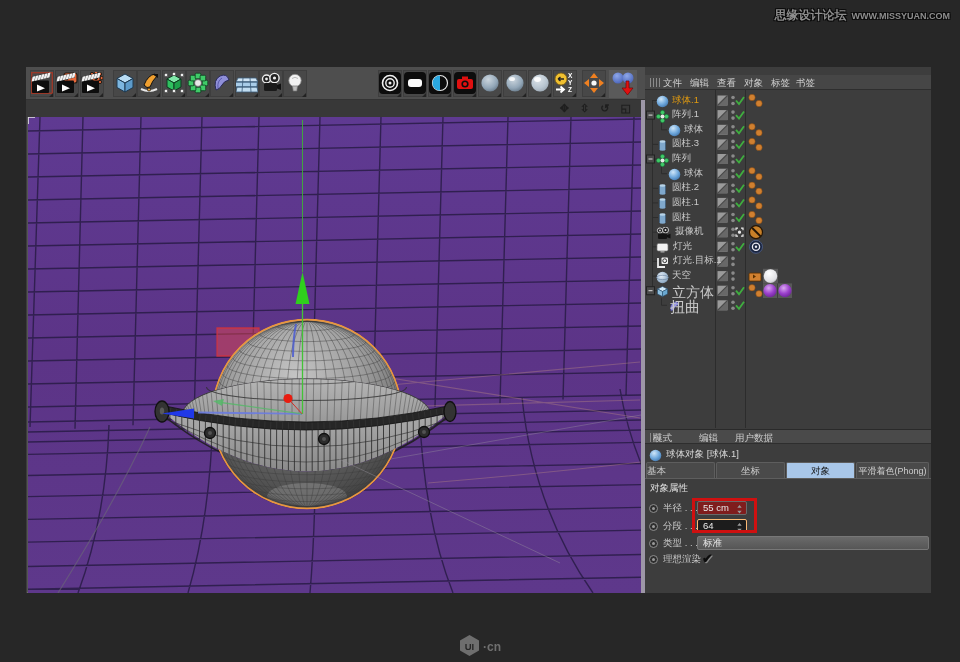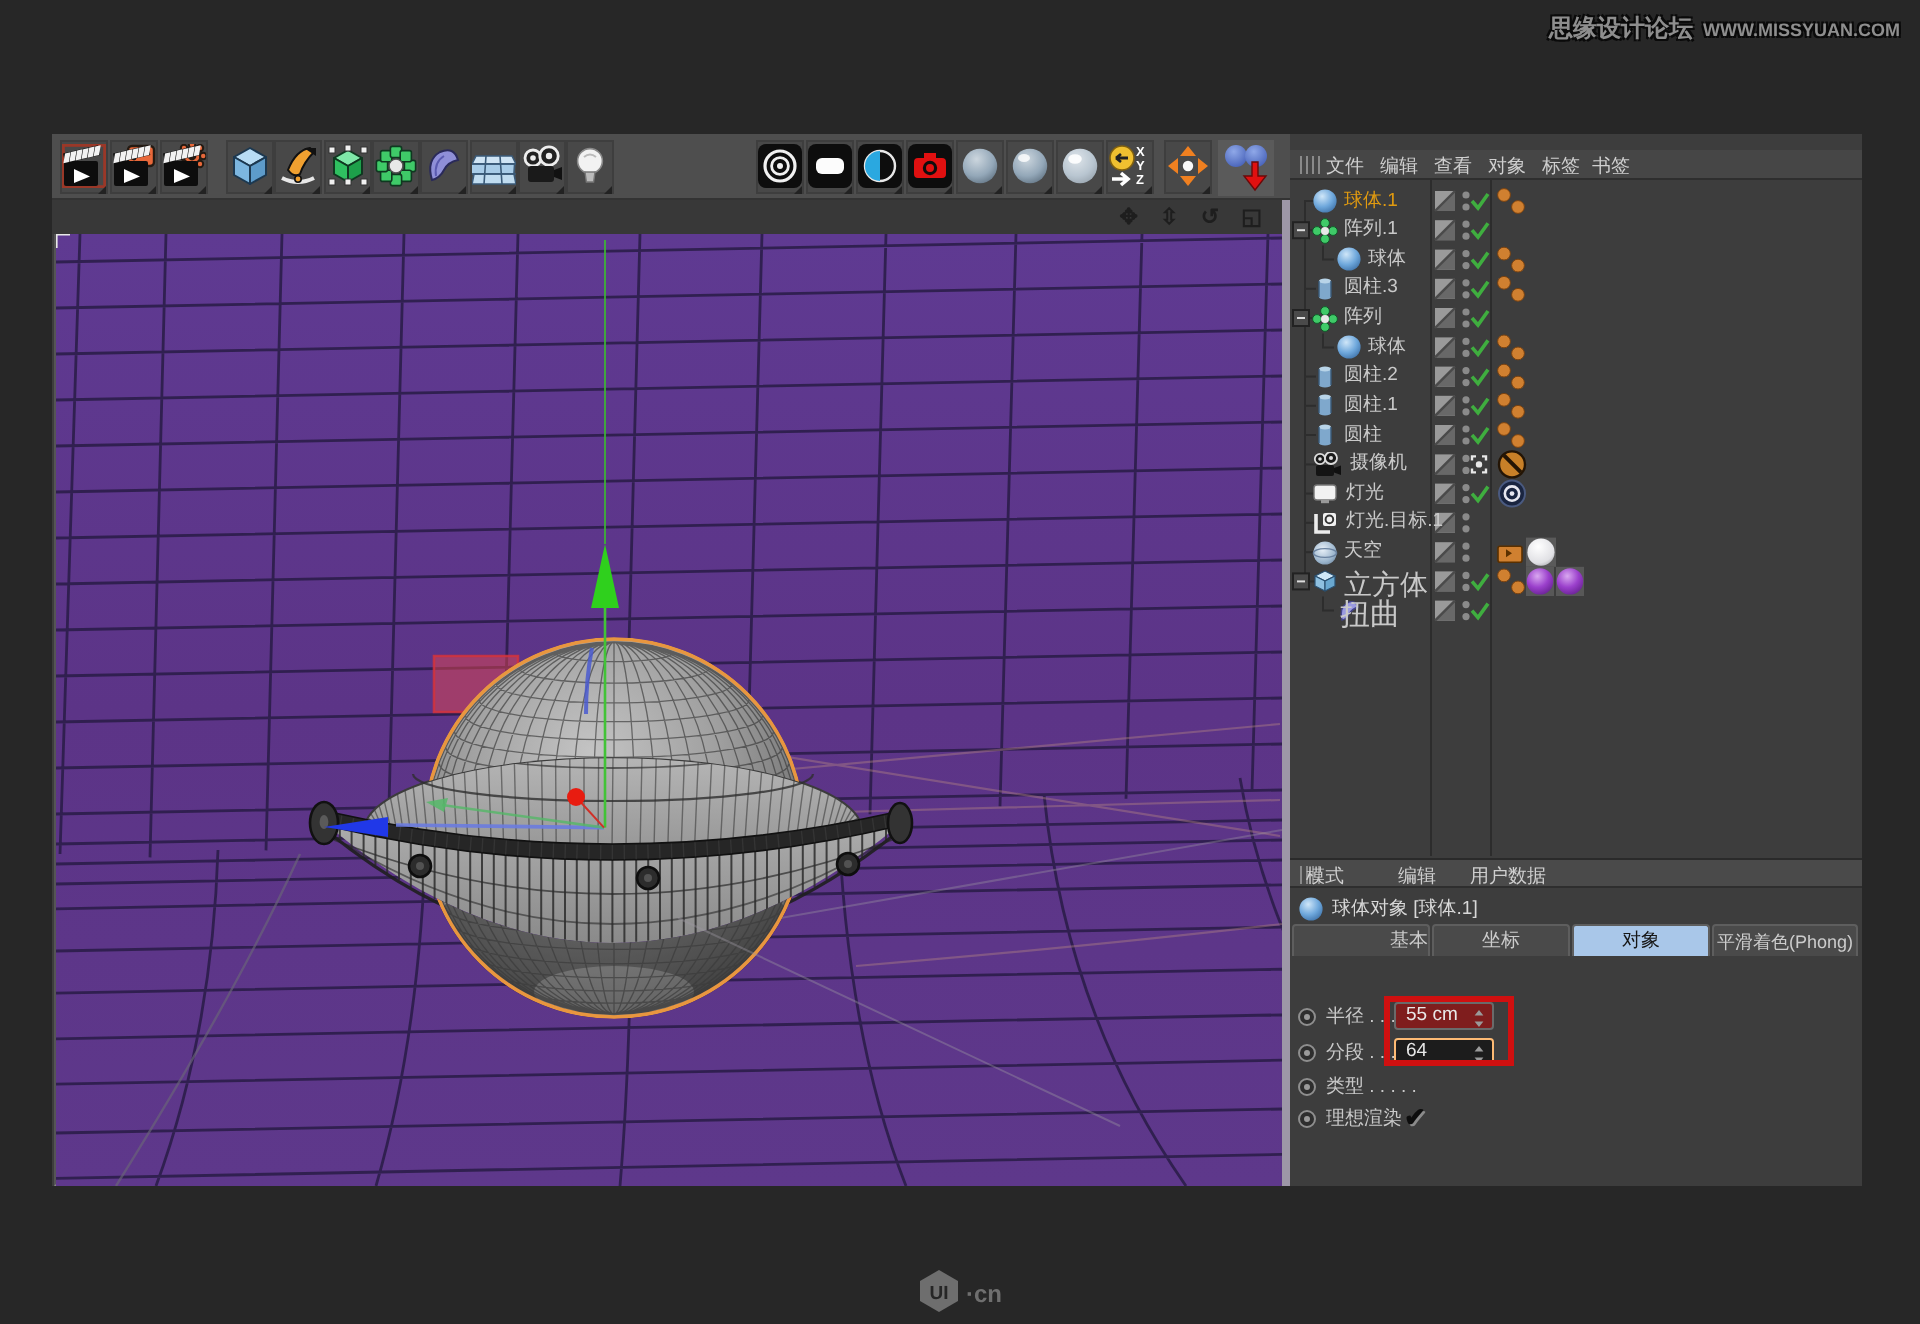--- a/index.html
+++ b/index.html
@@ -661,24 +661,27 @@
           <defs>
             <radialGradient id="ts2" cx="0.38" cy="0.3" r="0.9">
               <stop offset="0" stop-color="#cfe6f8"></stop>
               <stop offset="0.5" stop-color="#6fa8dc"></stop>
               <stop offset="1" stop-color="#2d5f96"></stop>
             </radialGradient>
           </defs>
           <circle cx="6.5" cy="6.5" r="5.8" fill="url(#ts2)"></circle>
         </svg></div>
       <div class="abs" style="left:21px;top:381px;font-size:9.5px;color:#d8d8d8">球体对象 [球体.1]</div>
-      <div class="abs" style="left:1px;top:395px;width:69px;height:16px;background:#4a4a4a;border:1px solid #5e5e5e;border-bottom:none;color:#cccccc;font-size:9.5px;text-align:right;line-height:16px;border-radius:2px 2px 0 0;white-space:nowrap">基本</div>
+      <div class="abs" style="left:1px;top:395px;width:69px;height:16px;background:#4a4a4a;border:1px solid #5e5e5e;border-bottom:none;color:#cccccc;font-size:9.5px;text-align:left;line-height:16px;border-radius:2px 2px 0 0;white-space:nowrap">基本</div>
       <div class="abs" style="left:71px;top:395px;width:69px;height:16px;background:#4a4a4a;border:1px solid #5e5e5e;border-bottom:none;color:#cccccc;font-size:9.5px;text-align:center;line-height:16px;border-radius:2px 2px 0 0;white-space:nowrap">坐标</div>
       <div class="abs" style="left:141px;top:395px;width:69px;height:16px;background:#a9c7e9;border:1px solid #5e5e5e;border-bottom:none;color:#161616;font-size:9.5px;text-align:center;line-height:16px;border-radius:2px 2px 0 0;white-space:nowrap">对象</div>
       <div class="abs" style="left:211px;top:395px;width:73px;height:16px;background:#4a4a4a;border:1px solid #5e5e5e;border-bottom:none;color:#cccccc;font-size:9px;text-align:center;line-height:16px;border-radius:2px 2px 0 0;white-space:nowrap">平滑着色(Phong)</div>
+      <div class="abs" style="left:0px;top:411px;width:286px;height:16px;background:#3d3d3d;border-top:1px solid #5e5e5e;color:#e0e0e0;font-size:9.5px">
+        <span style="position:absolute;left:5px;top:3px">对象属性</span>
+      </div>
       <div class="abs" style="left:4px;top:437px;width:9px;height:9px;border-radius:50%;border:1.5px solid #8e8e8e;background:#2e2e2e">
         <div class="abs" style="left:2px;top:2px;width:3px;height:3px;border-radius:50%;background:#9a9a9a"></div>
       </div>
       <div class="abs" style="left:18px;top:435px;font-size:9.5px;color:#c9c9c9">半径 . . . .</div>
       <div class="abs" style="left:52px;top:434px;width:50px;height:14px;background:#7f1d1d;border:1px solid #6a6a6a;border-radius:2px;color:#e8e8e8;font-size:9.5px">
         <span style="position:absolute;left:5px;top:0px">55 cm</span>
         <span style="position:absolute;right:3px;top:1px;width:7px;height:11px"><svg width="7" height="12" viewBox="0 0 7 12" xmlns="http://www.w3.org/2000/svg">
             <path d="M3.5,2 L5.7,4.8 L1.3,4.8 Z M3.5,10.5 L5.7,7.7 L1.3,7.7 Z" fill="#9a9a9a"></path>
           </svg></span>
       </div>
@@ -690,20 +693,23 @@
         <span style="position:absolute;left:5px;top:0px">64</span>
         <span style="position:absolute;right:3px;top:1px;width:7px;height:11px"><svg width="7" height="12" viewBox="0 0 7 12" xmlns="http://www.w3.org/2000/svg">
             <path d="M3.5,2 L5.7,4.8 L1.3,4.8 Z M3.5,10.5 L5.7,7.7 L1.3,7.7 Z" fill="#9a9a9a"></path>
           </svg></span>
       </div>
       <div class="abs" style="left:47px;top:431px;width:65px;height:35px;border:3px solid #cf1010"></div>
       <div class="abs" style="left:4px;top:472px;width:9px;height:9px;border-radius:50%;border:1.5px solid #8e8e8e;background:#2e2e2e">
         <div class="abs" style="left:2px;top:2px;width:3px;height:3px;border-radius:50%;background:#9a9a9a"></div>
       </div>
       <div class="abs" style="left:18px;top:470px;font-size:9.5px;color:#c9c9c9">类型 . . . . .</div>
+      <div class="abs" style="left:52px;top:469px;width:232px;height:14px;background:linear-gradient(#6a6a6a,#565656);border:1px solid #777;border-radius:2px;color:#e8e8e8;font-size:9.5px">
+        <span style="position:absolute;left:5px;top:0">标准</span>
+      </div>
       <div class="abs" style="left:4px;top:488px;width:9px;height:9px;border-radius:50%;border:1.5px solid #8e8e8e;background:#2e2e2e">
         <div class="abs" style="left:2px;top:2px;width:3px;height:3px;border-radius:50%;background:#9a9a9a"></div>
       </div>
       <div class="abs" style="left:18px;top:486px;font-size:9.5px;color:#c9c9c9">理想渲染</div>
       <div class="abs" style="left:57px;top:484px;width:12px;height:12px;color:#0d0d0d;font-size:13px;font-weight:bold;text-shadow:1px 1px 0 #8a8a8a">✔</div>
     </div>
   </div>
 <div class="abs" style="left:458px;top:634px;width:23px;height:23px"><svg width="23" height="23" viewBox="0 0 23 23" xmlns="http://www.w3.org/2000/svg">
       <path d="M11.5,1 L21,6.5 L21,16.5 L11.5,22 L2,16.5 L2,6.5 Z" fill="#6e6e6e"></path>
       <text x="11.5" y="15.5" font-family="Liberation Sans" font-size="9.5" font-weight="bold" fill="#262626" text-anchor="middle">UI</text>

